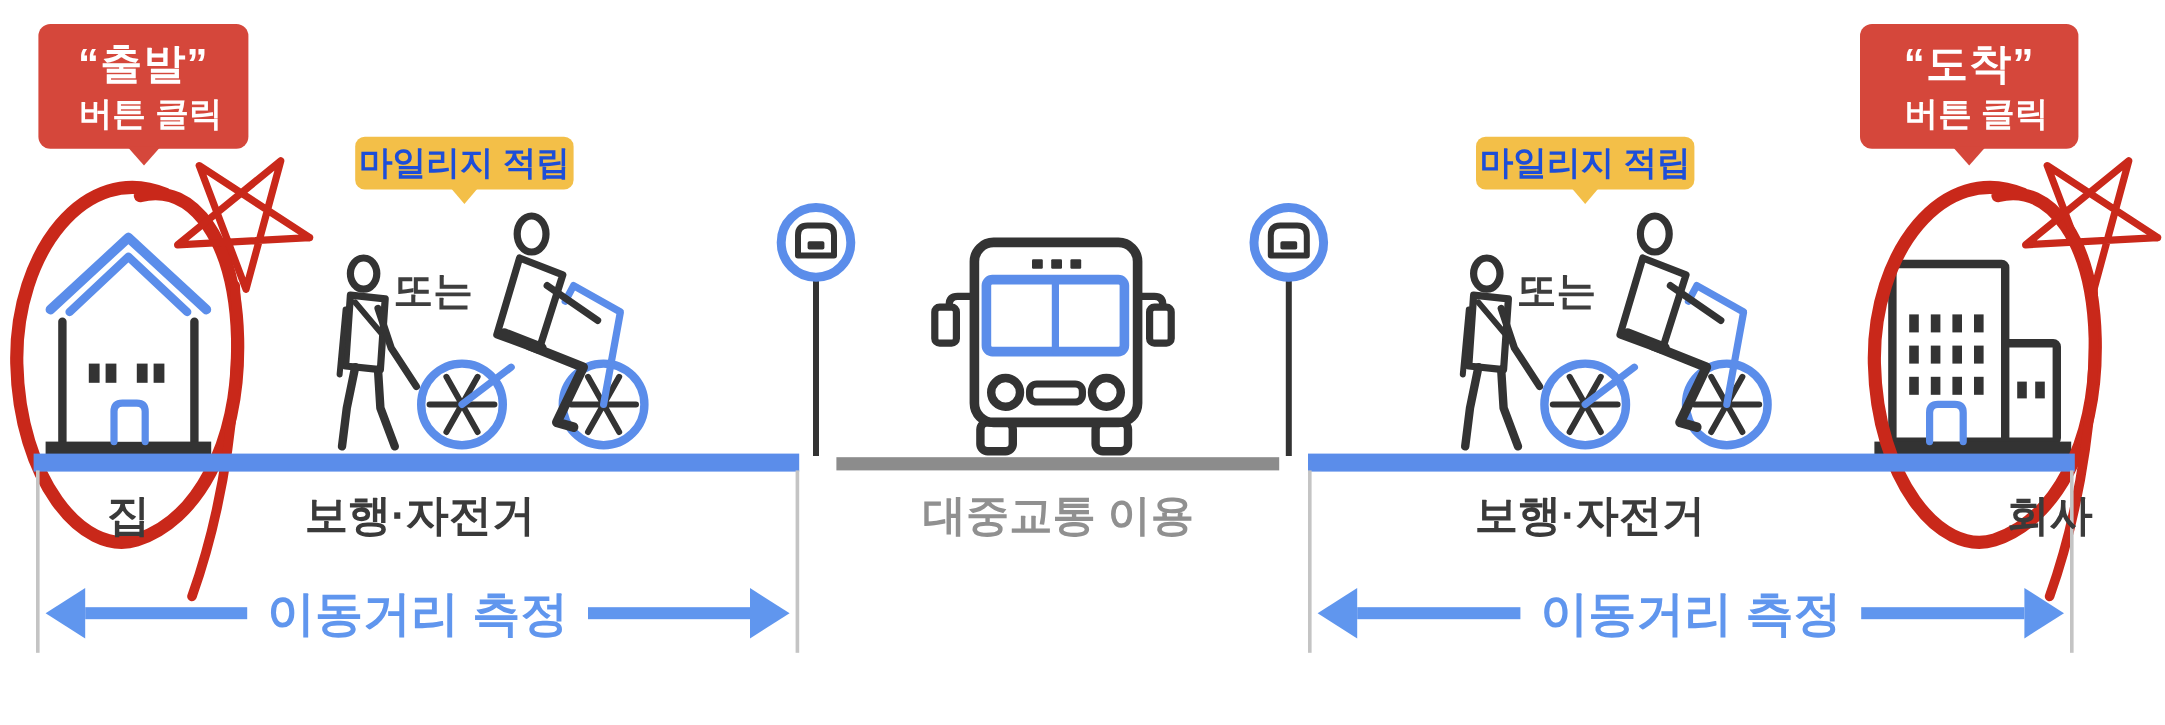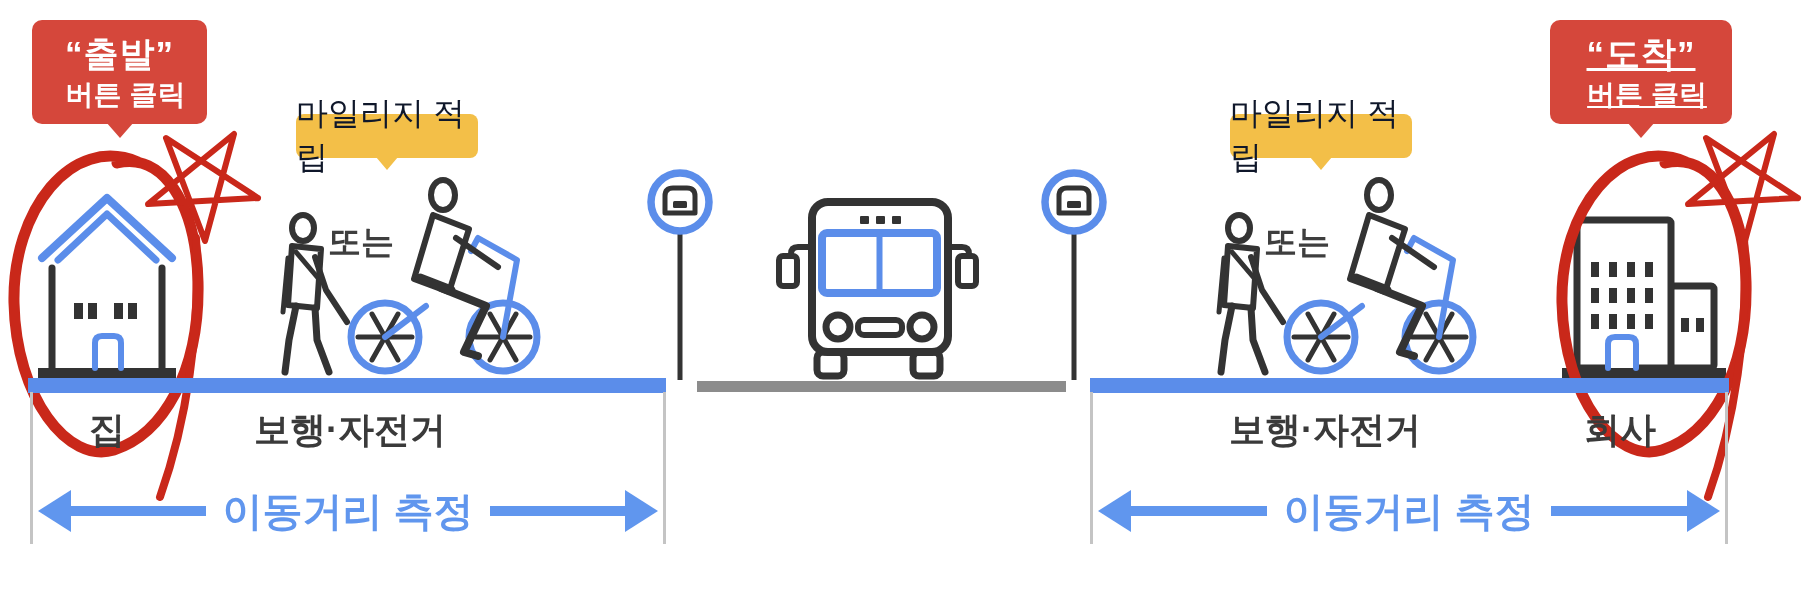--- a/index.html
+++ b/index.html
@@ -9,22 +9,22 @@
   
   .bubble{position:absolute;background:#d5473b;border-radius:10px;color:#fff;
           display:flex;flex-direction:column;align-items:center;justify-content:center;
           text-align:center;line-height:1.25;}
   .bubble::after{content:'';position:absolute;left:50%;bottom:-14px;transform:translateX(-50%);
           width:0;height:0;border:14px solid transparent;border-top:16px solid #d5473b;border-bottom:0;}
   .bubble .t1{font-size:35px;font-weight:bold;letter-spacing:1px;}
   .bubble .t2{font-size:28px;font-weight:bold;margin-top:2px;margin-left:12px;}
 
   
-  .badge{position:absolute;background:#f3bf48;border-radius:8px;color:#0f172a;
-         display:flex;align-items:center;justify-content:center;font-size:32px;font-weight:normal;}
+  .badge{position:absolute;background:#f3bf48;border-radius:8px;color:#1d4ed8;
+         display:flex;align-items:center;justify-content:center;font-size:28px;font-weight:bold;}
   .badge::after{content:'';position:absolute;left:50%;bottom:-12px;transform:translateX(-50%);
          width:0;height:0;border:11px solid transparent;border-top:13px solid #f3bf48;border-bottom:0;}
 
   
   .road-blue{position:absolute;height:15px;background:#5b8dea;}
   .road-gray{position:absolute;height:11px;background:#8c8c8c;}
   .divider{position:absolute;width:3px;height:152px;top:392px;background:#c4c4c4;}
 
   
   .slabel{position:absolute;transform:translateX(-50%);font-size:36px;font-weight:bold;
@@ -179,35 +179,36 @@
 
   <div class="divider" style="left:30px;"></div>
   <div class="divider" style="left:663px;"></div>
   <div class="divider" style="left:1090px;"></div>
   <div class="divider" style="left:1725px;"></div>
 
   <div class="bubble" style="left:32px;top:20px;width:175px;height:104px;">
     <div class="t1">“출발”</div>
     <div class="t2">버튼 클릭</div>
   </div>
-  <div class="bubble" style="left:1550px;top:20px;width:182px;height:104px;text-decoration:underline;">
+  <div class="bubble" style="left:1550px;top:20px;width:182px;height:104px;">
     <div class="t1">“도착”</div>
     <div class="t2">버튼 클릭</div>
   </div>
 
   <div class="badge" style="left:296px;top:114px;width:182px;height:44px;">마일리지 적립</div>
   <div class="badge" style="left:1230px;top:114px;width:182px;height:44px;">마일리지 적립</div>
 
   <div class="or-text" style="left:361px;">또는</div>
   <div class="or-text" style="left:1297px;">또는</div>
 
   <div class="slabel" style="left:107px;">집</div>
   <div class="slabel" style="left:350px;">보행·자전거</div>
+  <div class="slabel gray" style="left:882px;">대중교통 이용</div>
   <div class="slabel" style="left:1325px;">보행·자전거</div>
-  <div class="slabel" style="left:1620px;">회사</div>
+  <div class="slabel" style="left:1708px;">회사</div>
 
   <div class="arrow" style="left:38px;top:489px;width:620px;">
     <div class="head-l"></div>
     <div class="shaft"></div>
     <div class="alabel">이동거리 측정</div>
     <div class="shaft"></div>
     <div class="head-r"></div>
   </div>
   <div class="arrow" style="left:1098px;top:489px;width:622px;">
     <div class="head-l"></div>

